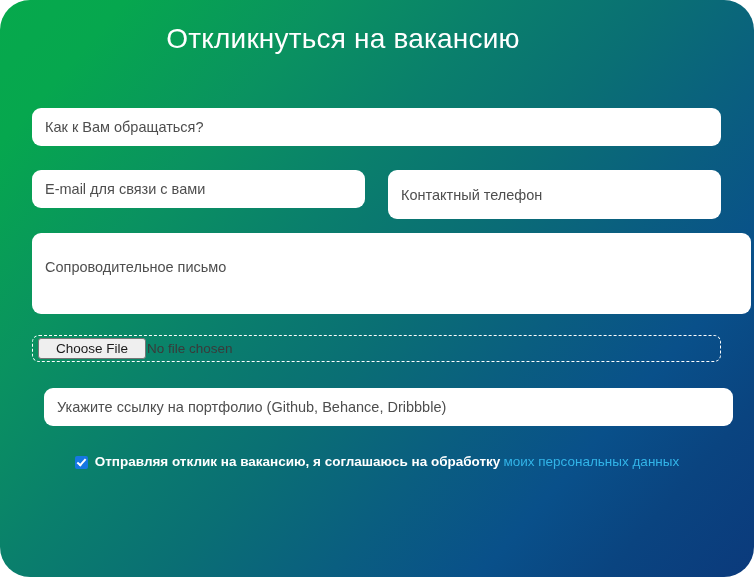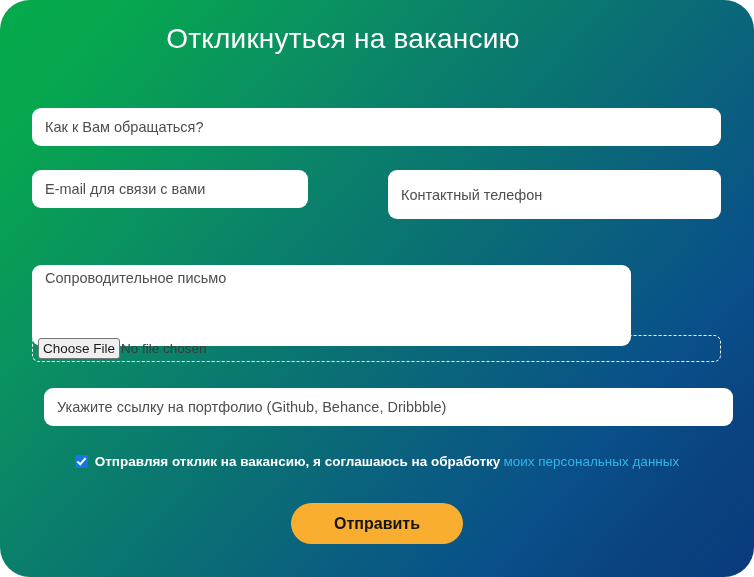--- a/index.html
+++ b/index.html
@@ -67,48 +67,47 @@
 
   #name-input {
     left: 32px;
     top: 108px;
     width: 689px;
     height: 38px;
   }
   #email-input {
     left: 32px;
     top: 170px;
-    width: 276px;
+    width: 333px;
     height: 38px;
   }
   #phone-input {
     left: 388px;
     top: 170px;
     width: 333px;
     height: 49px;
   }
 
   #cover-letter-input {
     position: absolute;
     box-sizing: border-box;
     left: 32px;
     top: 233px;
-    width: 599px;
+    width: 719px;
     height: 81px;
     background: #ffffff;
     border: none;
     border-radius: 9px;
     outline: none;
     resize: none;
     color: #222222;
     font-family: "Liberation Sans", sans-serif;
     font-size: 14.5px;
-    padding: 4px 13px;
+    padding: 25px 13px;
     line-height: 18px;
-    margin-top: 32px;
   }
   #cover-letter-input::placeholder {
     color: #4e4e4e;
     opacity: 1;
   }
 
   #file-field {
     position: absolute;
     box-sizing: border-box;
     left: 32px;
@@ -118,21 +117,21 @@
     border: 1px dashed #ffffff;
     border-radius: 7px;
     background: transparent;
     display: flex;
     align-items: center;
     padding-left: 5px;
   }
   #choose-file-button {
     box-sizing: border-box;
     height: 21px;
-    padding: 0 4px;
+    padding: 0 17px;
     background: #efefef;
     border: 1px solid #767676;
     border-radius: 3px;
     color: #1a1a1a;
     font-family: "Liberation Sans", sans-serif;
     font-size: 13.5px;
     line-height: 19px;
     white-space: nowrap;
     cursor: default;
   }
@@ -150,21 +149,21 @@
     height: 38px;
   }
 
   #consent-row {
     position: absolute;
     left: 0;
     top: 454px;
     width: 754px;
     display: flex;
     justify-content: center;
-    align-items: center;
+    align-items: flex-end;
   }
   #consent-checkbox {
     -webkit-appearance: none;
     appearance: none;
     margin: 0 7px 0 0;
     width: 13px;
     height: 13px;
     border-radius: 2px;
     background: #1677e3;
     position: relative;
@@ -235,15 +234,14 @@
 
   <input id="portfolio-input" class="field" type="text" placeholder="Укажите ссылку на портфолио (Github, Behance, Dribbble)" style="">
 
   <div id="consent-row">
     <input id="consent-checkbox" type="checkbox" checked="" style="">
     <span id="consent-text">
       <span>Отправляя отклик на вакансию, я соглашаюсь на обработку</span><a id="privacy-policy-link" href="#">моих персональных данных</a>
     </span>
   </div>
 
-  <button id="submit-button">Отправить</button>
 
 </div>
 
 </body></html>

